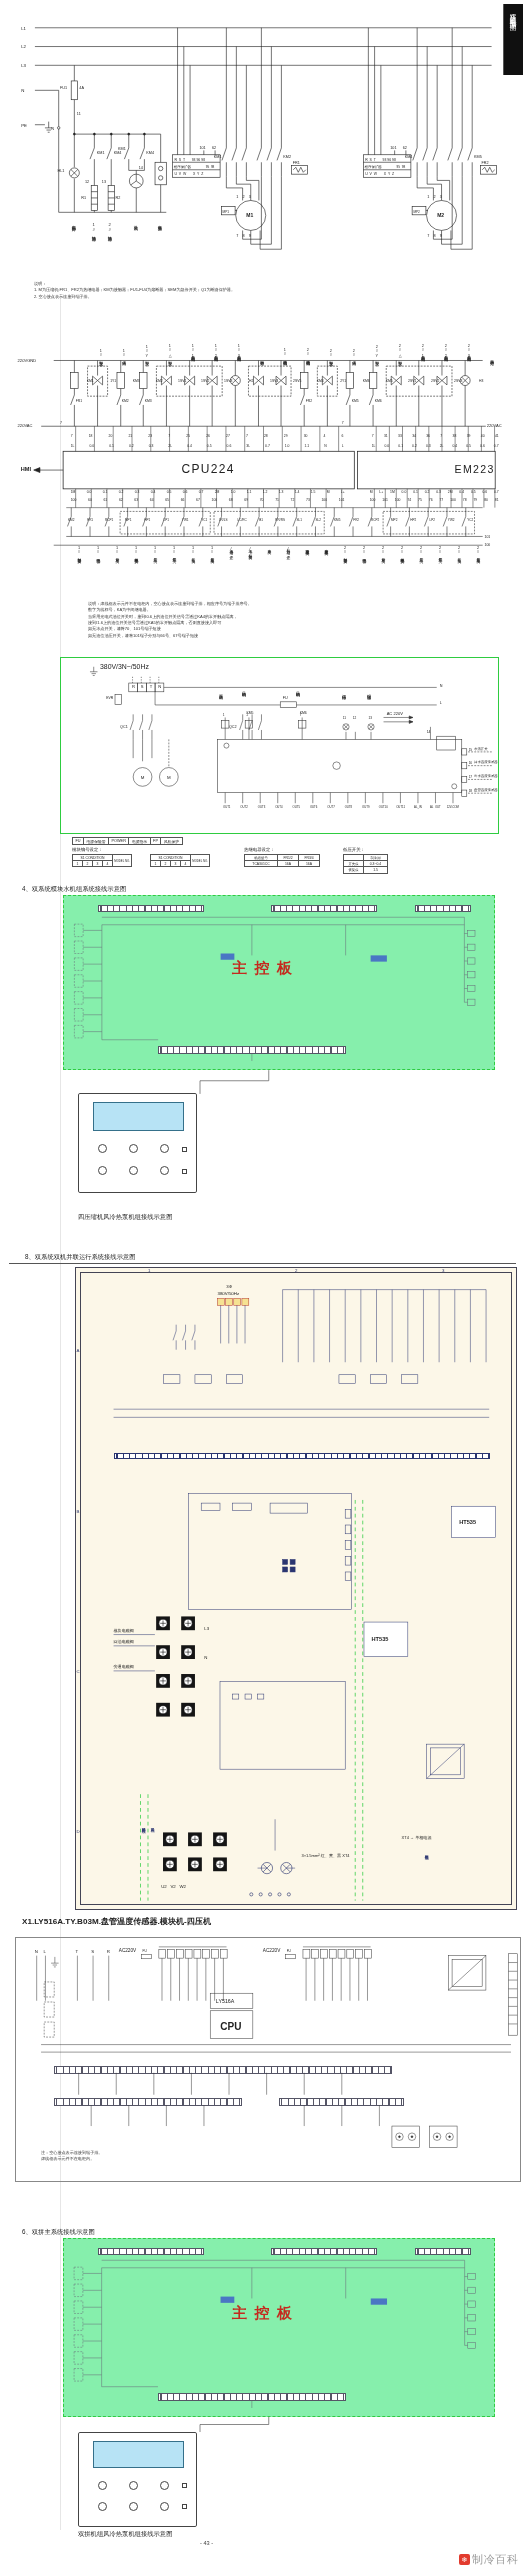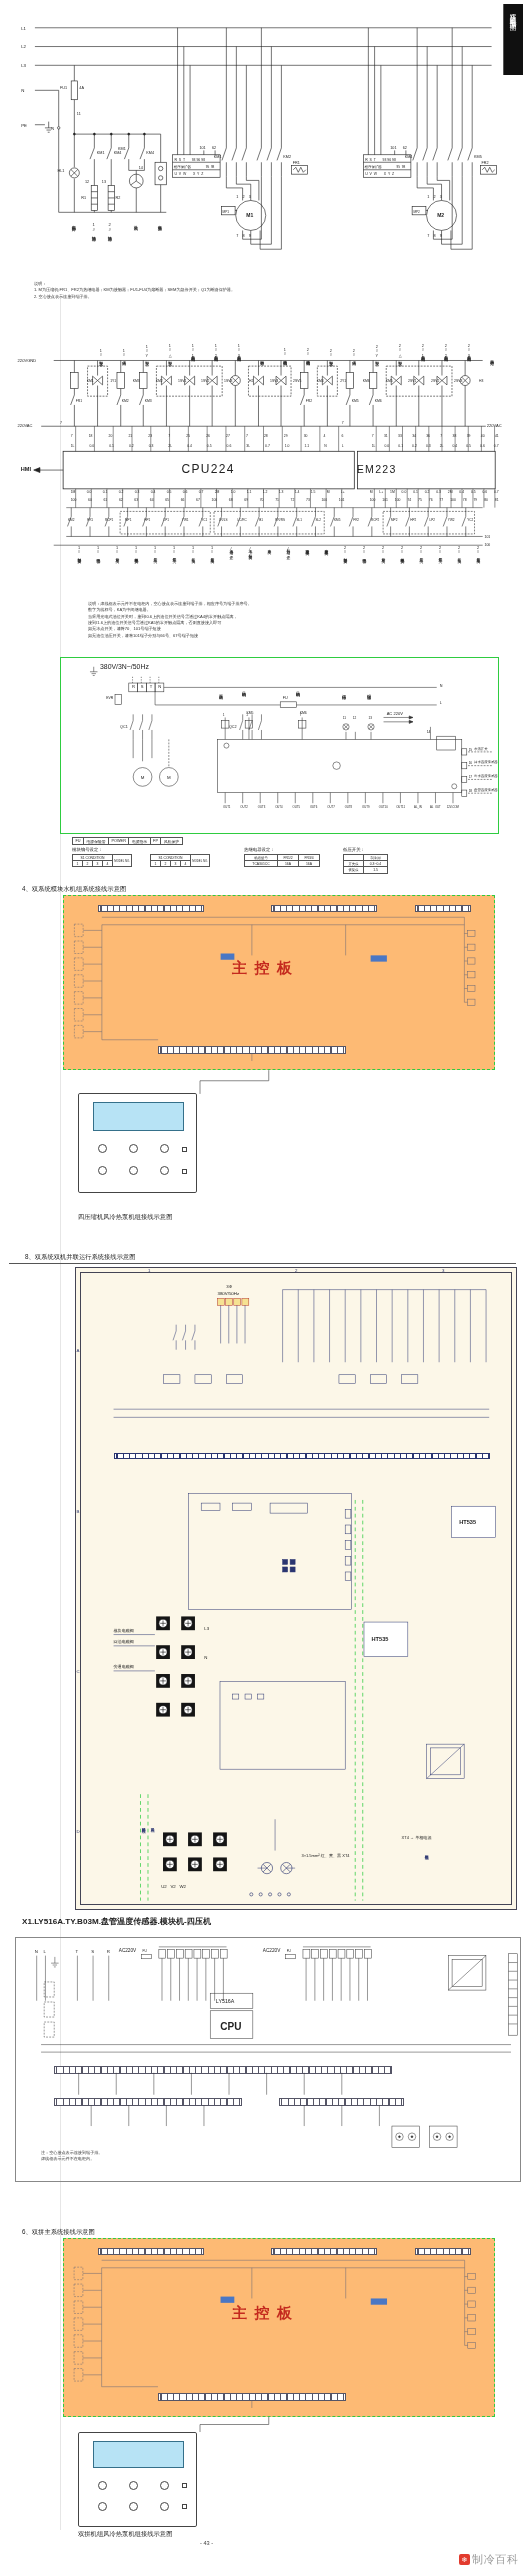--- a/index.html
+++ b/index.html
@@ -18,21 +18,21 @@
   .vrow span{flex:0 0 var(--w,19px);writing-mode:vertical-rl;text-orientation:upright;font-size:3.8px;line-height:1;letter-spacing:0.3px;color:#222}
   .noteblock{position:absolute;font-size:4.1px;color:#333}
   .noteblock span{display:block;white-space:nowrap;line-height:1.55}
   .cellrow{position:absolute;display:flex;font-size:3.8px}
   .cellrow span{border:0.6px solid #555;border-left:none;padding:0.6px 2.5px;white-space:nowrap}
   .cellrow span:first-child{border-left:0.6px solid #555}
   .tbl{position:absolute;border-collapse:collapse;font-size:3.4px}
   .tbl td{border:0.6px solid #555;padding:0.6px 1.3px;text-align:center;white-space:nowrap}
   .strip{position:absolute;height:7.5px;border:0.6px solid #556;background:repeating-linear-gradient(90deg,#fff 0 1.3px,#556 1.3px 2.5px,#fff 2.5px 6.3px)}
   .strip.navy{border-color:#2a3570;background:repeating-linear-gradient(90deg,#fff 0 1.3px,#2a3570 1.3px 2.5px,#fff 2.5px 6.3px)}
-  .greenbox{position:absolute;border:1.3px dashed #2ecc40;background:#fdba74}
+  .greenbox{position:absolute;border:1.3px dashed #2ecc40;background:#86efac}
   .boardred{position:absolute;font-size:15px;font-weight:bold;color:#c42a1e;letter-spacing:7.5px;white-space:nowrap}
   .heading{position:absolute;font-size:6.3px;color:#222;white-space:nowrap}
   .display-unit{position:absolute;border:0.9px solid #444;border-radius:1.9px;background:#fff}
   .lcd{position:absolute;background:#b7e3f5;border:0.6px solid #35708a}
   .btnc{position:absolute;width:9.4px;height:9.4px;border:0.9px solid #444;border-radius:50%;background:#fff}
   .led{position:absolute;width:5px;height:5px;border:0.6px solid #444;background:#fff}
   .sidetab{position:absolute;left:502px;top:3.8px;width:21px;height:71px;background:#101010;display:flex;align-items:flex-start;justify-content:center;padding-top:3.8px;box-shadow:inset 1.3px 0 0 #fff}
   .sidetab div{writing-mode:vertical-rl;text-orientation:upright;color:#fff;font-size:6.6px;letter-spacing:1.3px}
   .frame5{position:absolute;background:#fcf7e8;border:0.6px solid #445}
   .frame5 .inner{position:absolute;left:4.4px;top:4.4px;right:4.4px;bottom:4.4px;border:0.6px solid #445}
@@ -314,21 +314,21 @@
     <div class="lb" style="left:1.9px;top:123px;font-size:4.1px">220VAC</div>
     <div class="lb" style="left:471px;top:123px;font-size:4.1px">220VAC</div>
     <div class="lb" style="left:60px;top:99px;font-size:3.4px">FR1</div>
     <div class="lb" style="left:106px;top:99px;font-size:3.4px">KM2</div>
     <div class="lb" style="left:129px;top:99px;font-size:3.4px">KM3</div>
     <div class="lb" style="left:290px;top:99px;font-size:3.4px">FR2</div>
     <div class="lb" style="left:336px;top:99px;font-size:3.4px">KM5</div>
     <div class="lb" style="left:359px;top:99px;font-size:3.4px">KM6</div>
     <div class="lb" style="left:5px;top:165px;font-size:5.6px;font-weight:bold">HMI</div>
     <div class="lb" style="left:47px;top:162px;width:291px;text-align:center;font-size:12px;letter-spacing:1.3px">CPU224</div>
-    <div class="lb" style="left:341px;top:163px;width:138px;text-align:left;font-size:10.6px;letter-spacing:1.3px">EM223</div>
+    <div class="lb" style="left:341px;top:163px;width:138px;text-align:right;font-size:10.6px;letter-spacing:1.3px">EM223</div>
     <div class="trow" style="left:55px;top:133px;width:273px">
         <span>7</span>
         <span>18</span>
         <span>20</span>
         <span>21</span>
         <span>23</span>
         <span>7</span>
         <span>25</span>
         <span>26</span>
         <span>27</span>

